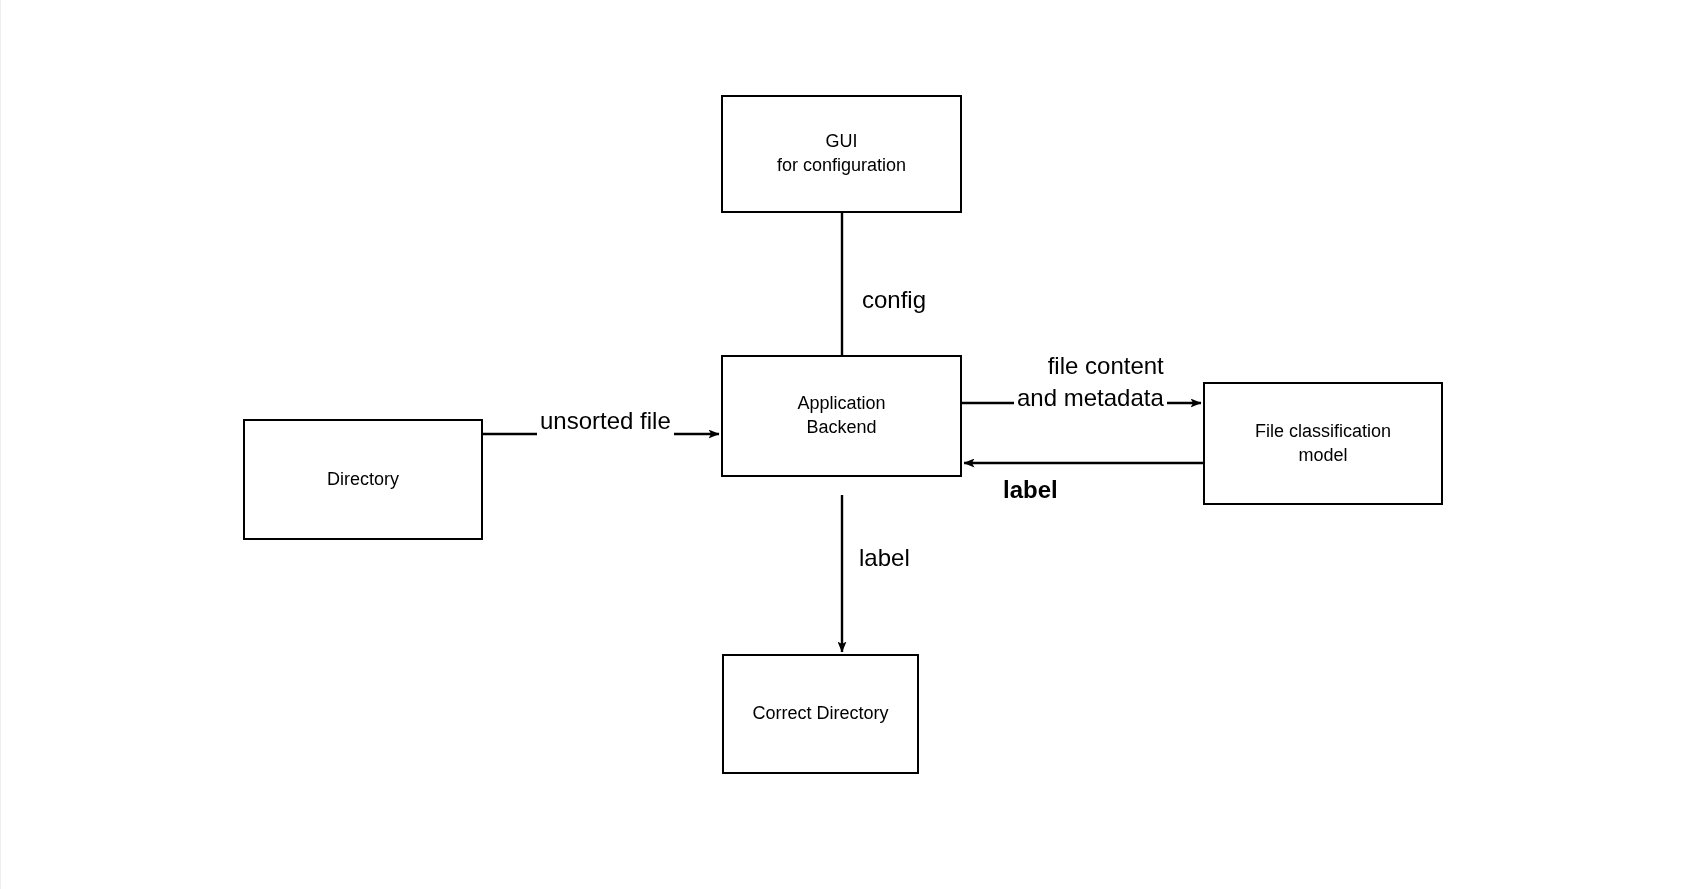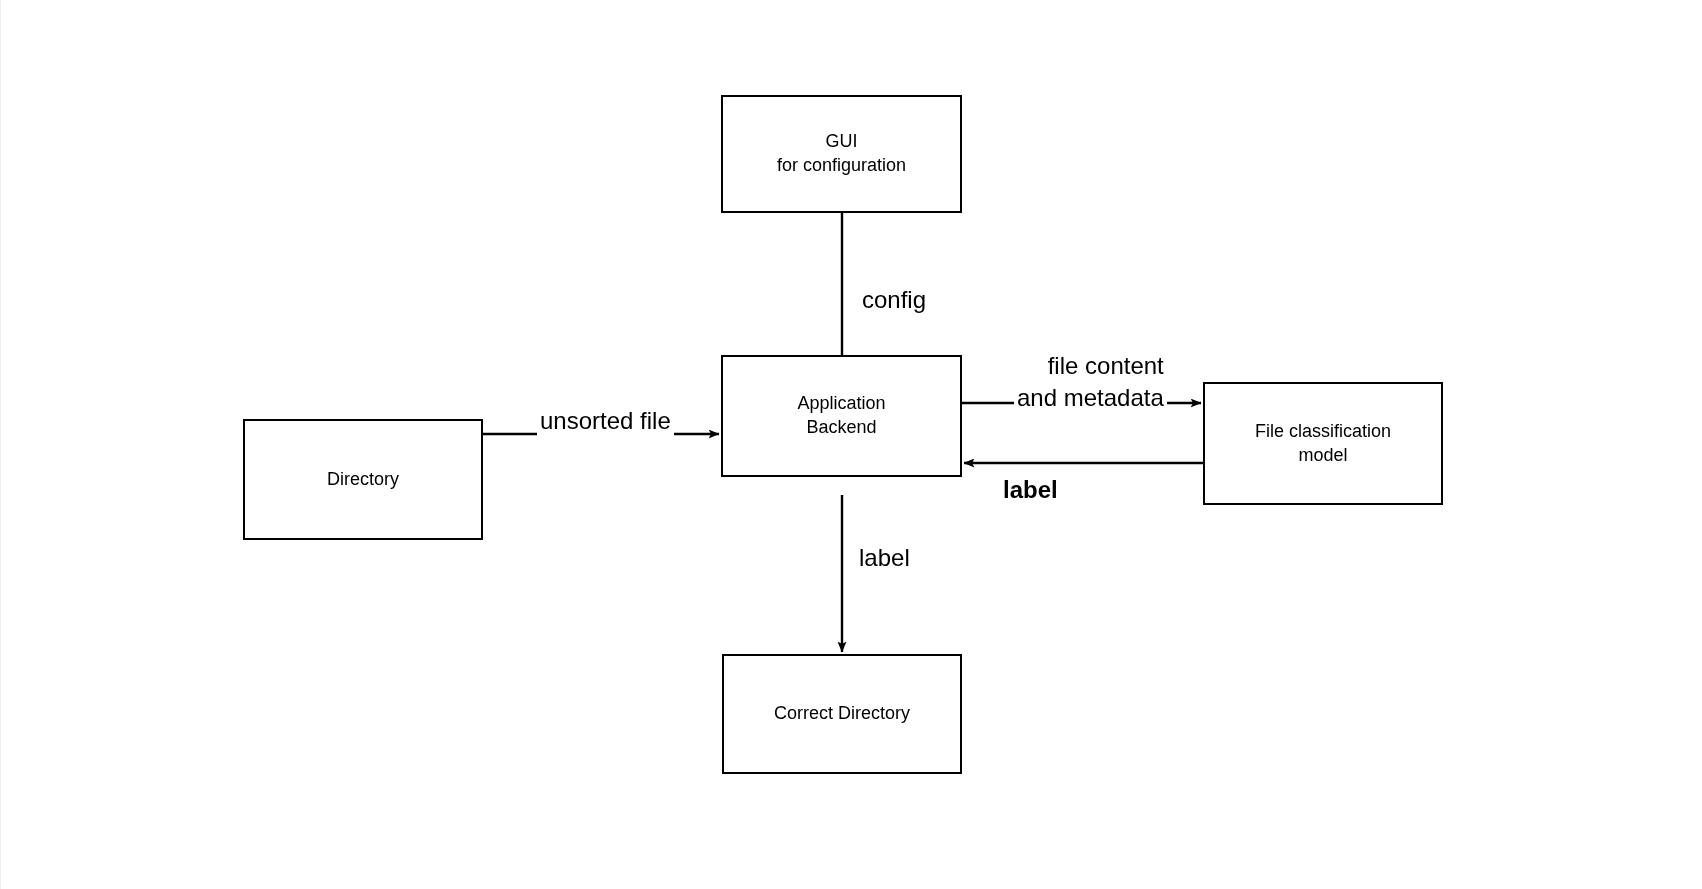--- a/index.html
+++ b/index.html
@@ -81,21 +81,21 @@
 for configuration</div>
 
   <div class="node-box" style="left:242px; top:374px; width:240px; height:121px;margin-top:45px;">Directory</div>
 
   <div class="node-box" style="left:720px; top:355px; width:241px; height:122px;">Application
 Backend</div>
 
   <div class="node-box" style="left:1202px; top:382px; width:240px; height:123px;">File classification
 model</div>
 
-  <div class="node-box" style="left:721px; top:654px; width:240px; height:120px;">Correct Directory</div>
+  <div class="node-box" style="left:721px; top:654px; width:197px; height:120px;">Correct Directory</div>
 
   <div class="edge-label left-al" style="left:858px; top:284px;">config</div>
 
   <div class="edge-label left-al" style="left:536px; top:398px;margin-top:7px;">unsorted file</div>
 
   <div class="edge-label" style="left:1013px; top:350px;text-align:right;">file content
 and metadata</div>
 
   <div class="edge-label left-al" style="left:999px; top:474px;font-weight:bold;">label</div>
 

